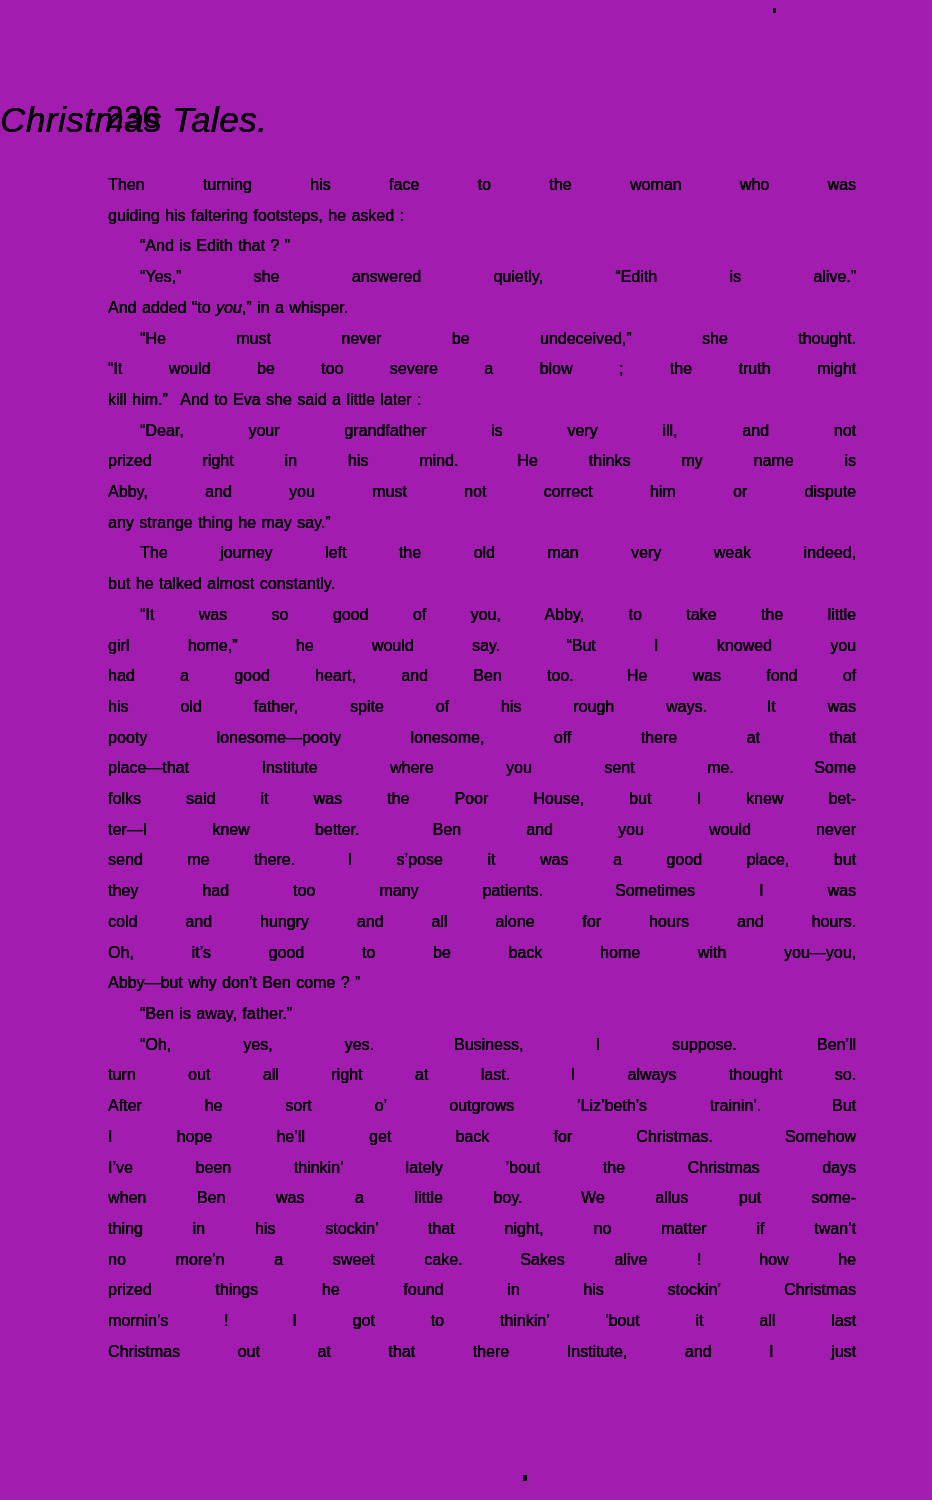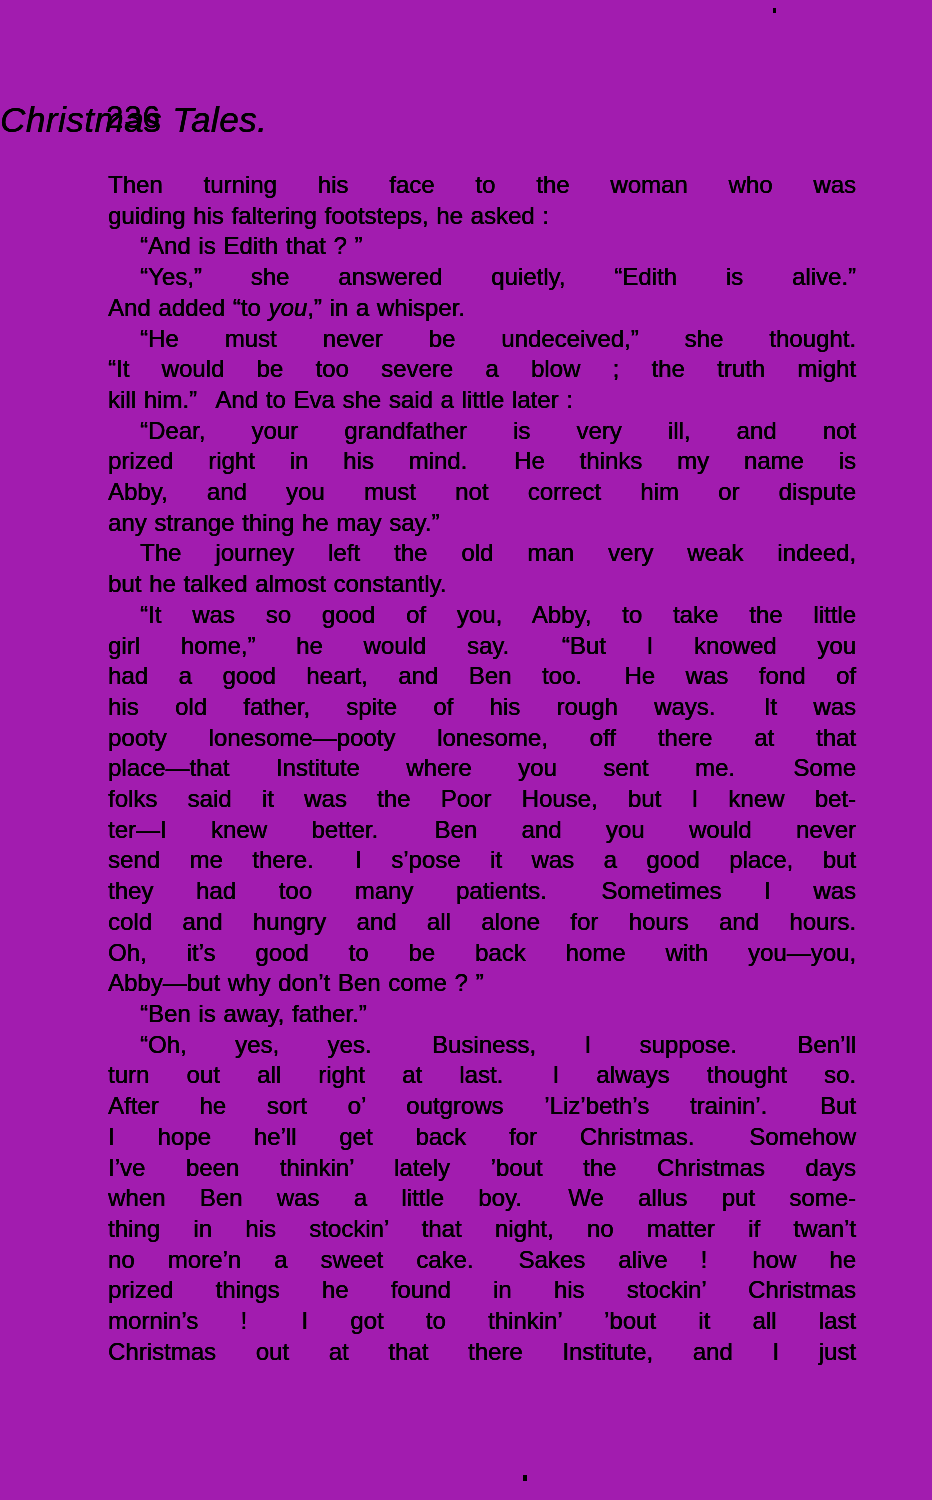--- a/index.html
+++ b/index.html
@@ -37,21 +37,21 @@
     font-size: 35px;
     letter-spacing: 0.5px;
   }
   .body-block {
     position: absolute;
     top: 170px;
     left: 108px;
     width: 748px;
   }
   .line {
-    font-size: 24px;
+    font-size: 16px;
     line-height: 30.7px;
     text-align: justify;
     text-align-last: justify;
     word-spacing: 1px;
   }
   .line i { font-style: italic; }
   .line-last {
     text-align-last: left;
   }
   .line-indent {

